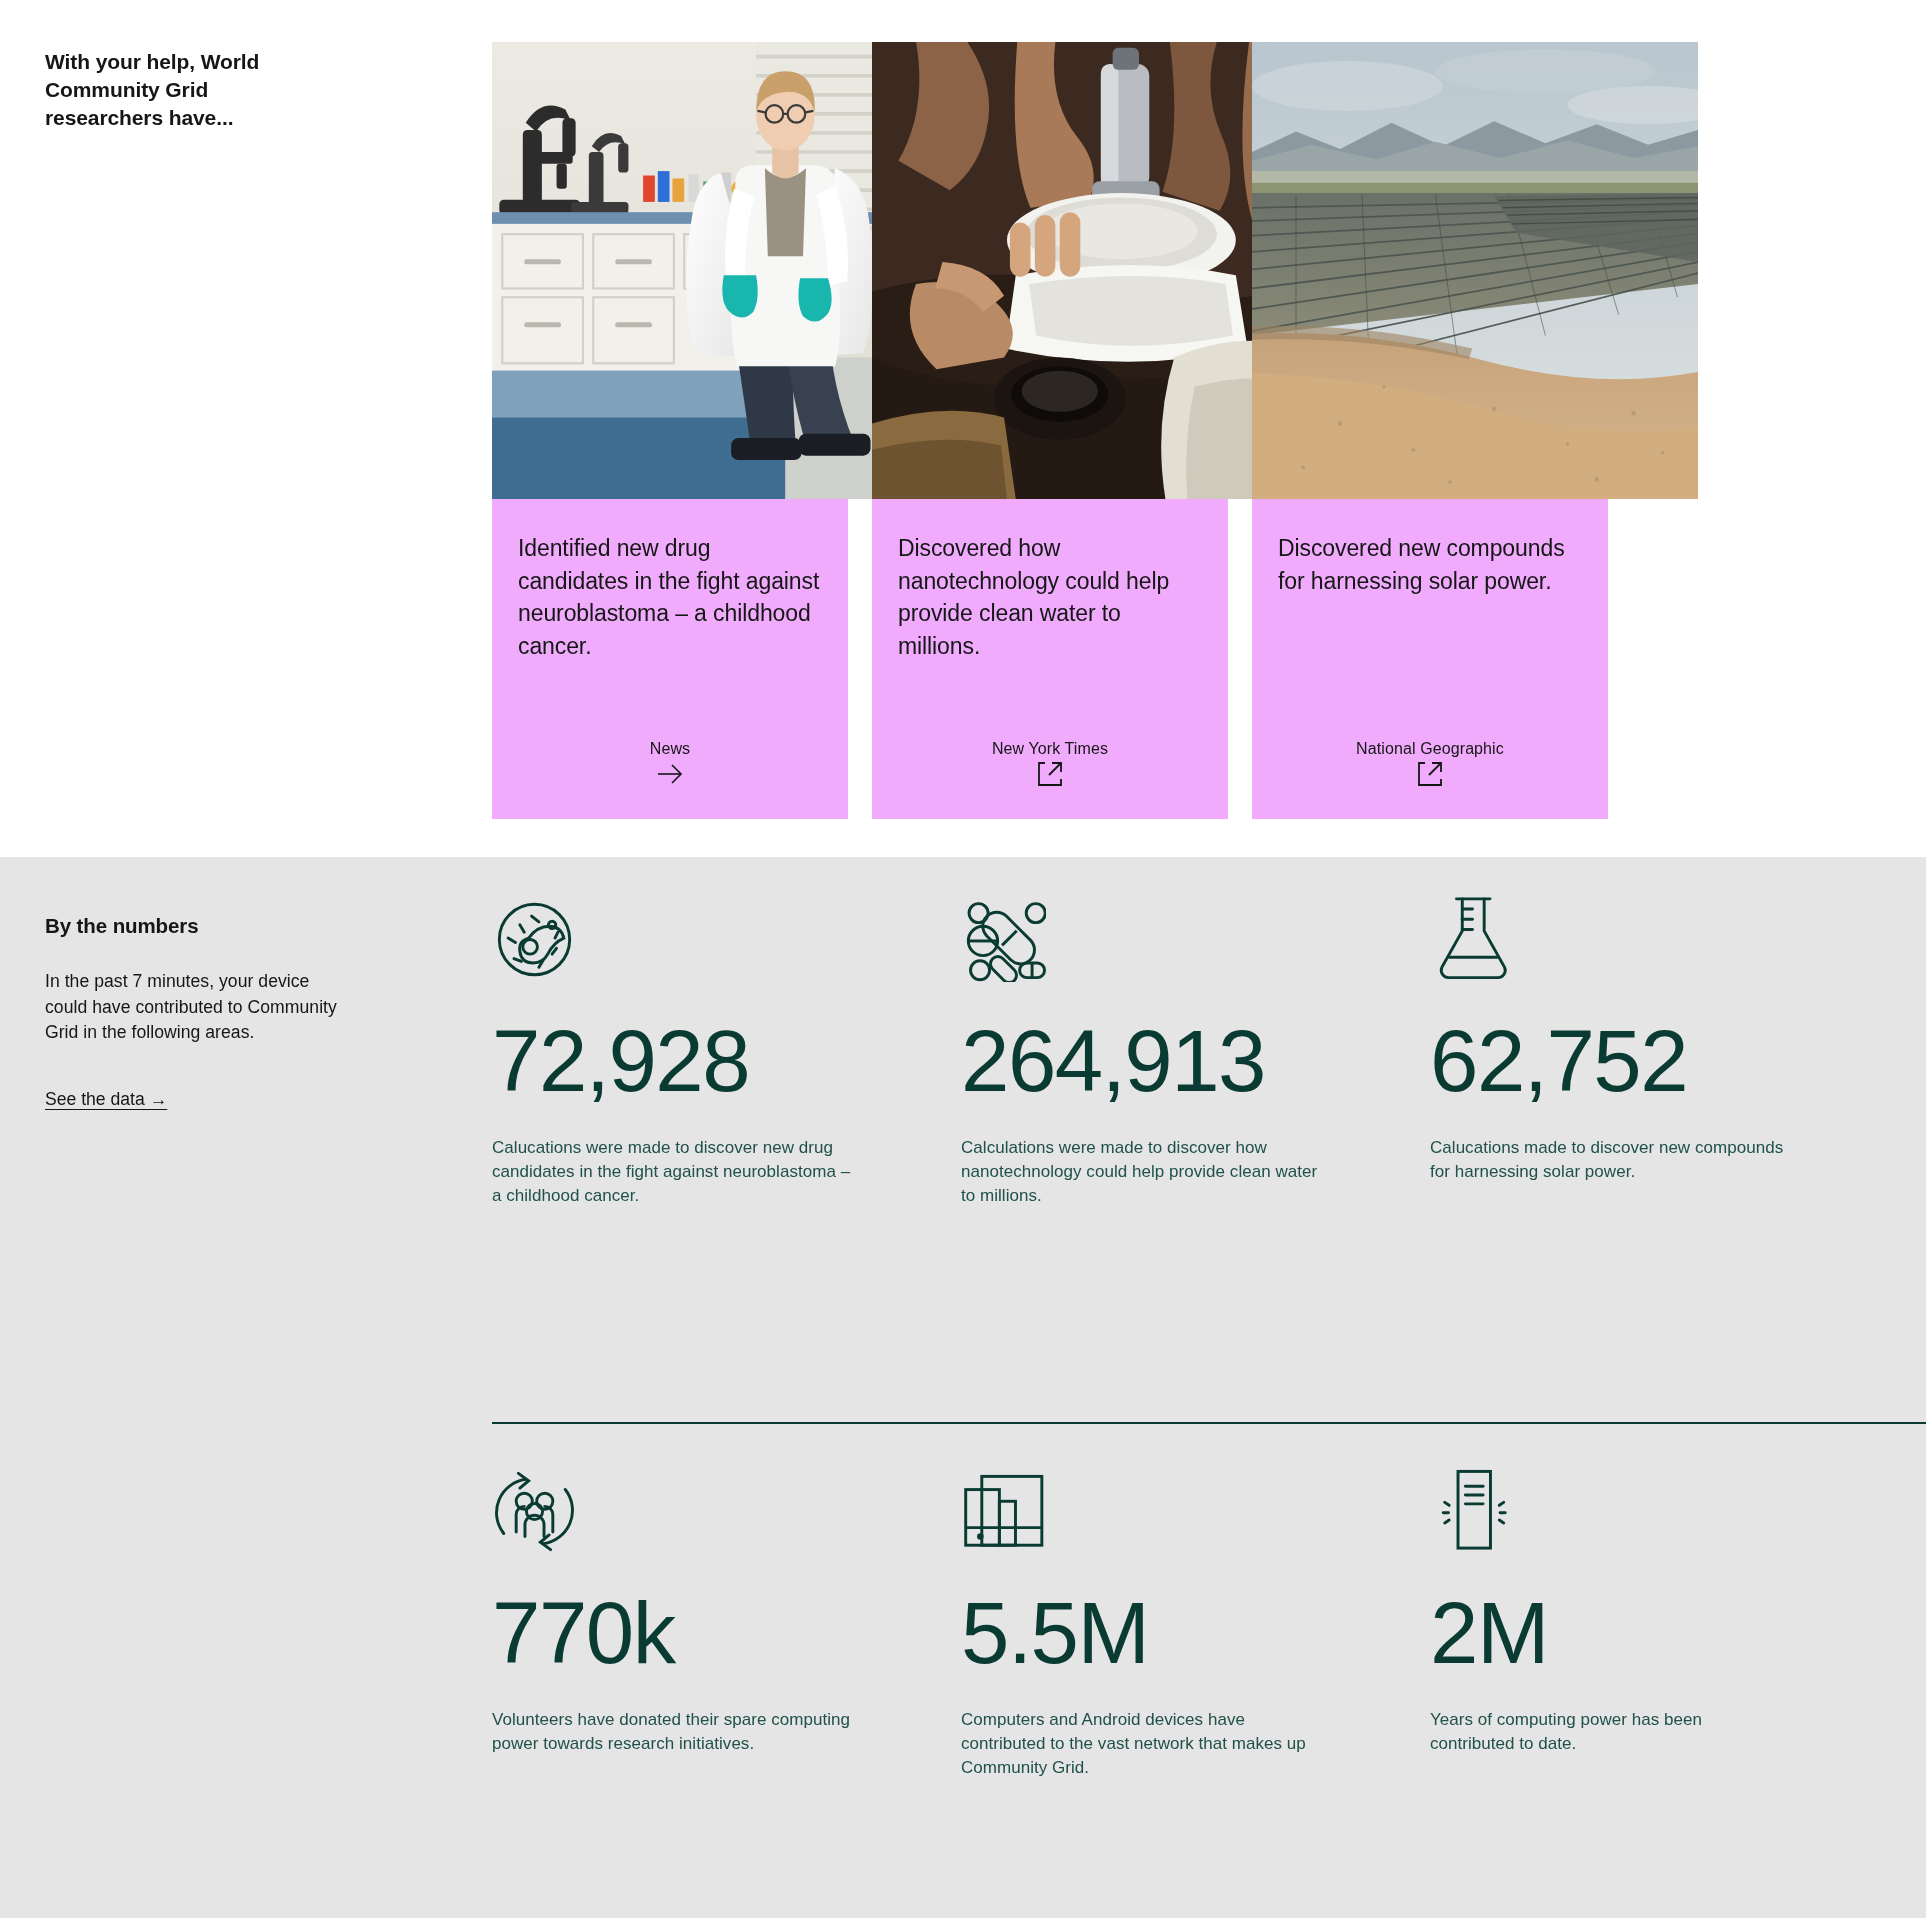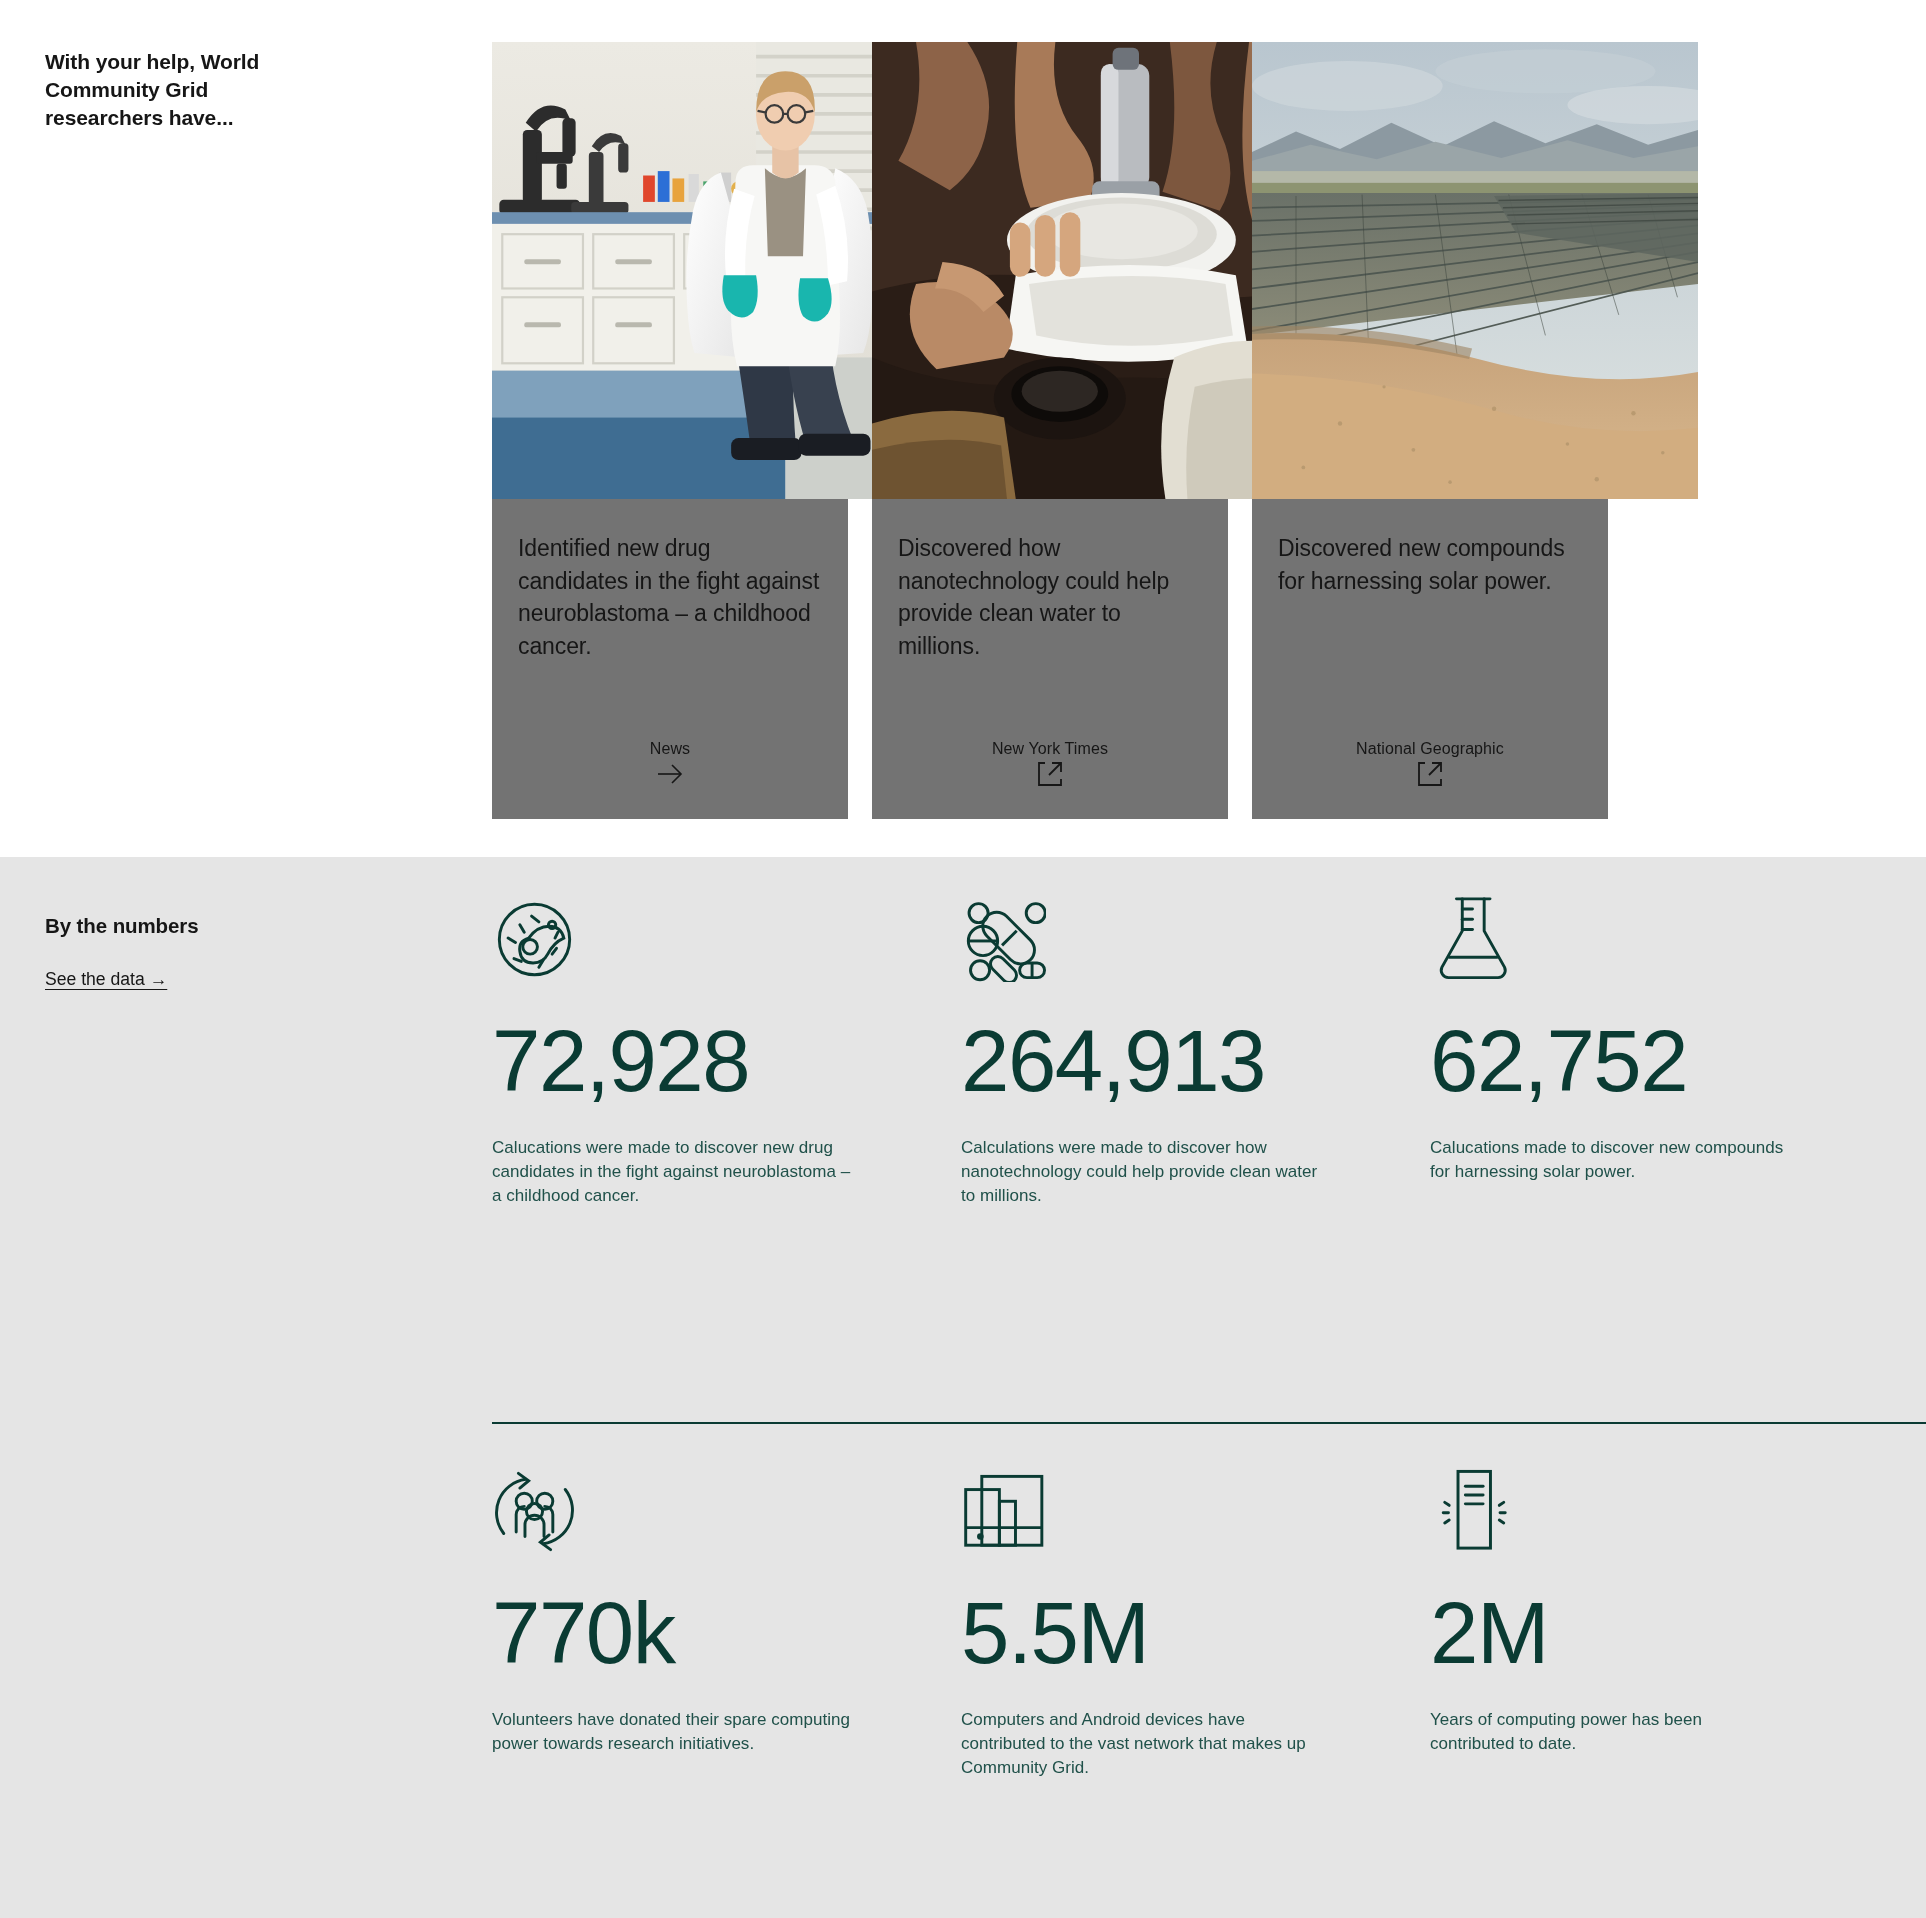--- a/index.html
+++ b/index.html
@@ -33,21 +33,21 @@
 
   .cards-row {
     position: absolute;
     left: 492px;
     top: 42px;
     display: flex;
     gap: 24px;
   }
   .card {
     width: 356px;
-    background: #737373;
+    background: #f0abfc;
     display: flex;
     flex-direction: column;
     justify-content: space-between;
   }
   .card-image {
     width: 446px;
     height: 457px;
     position: relative;
     overflow: hidden;
     background: #c9ccc6;
@@ -458,20 +458,21 @@
       </div>
     </div>
 
   </div>
 </div>
 
 <div class="numbers-section">
 
   <div class="numbers-left">
     <div class="numbers-title">By the numbers</div>
+    <div class="numbers-desc">In the past 7 minutes, your device could have contributed to Community Grid in the following areas.</div>
     <a class="numbers-link">See the data →</a>
   </div>
 
   <div class="stats-grid">
     <div class="stats-row">
 
       <div class="stat-cell">
         <div class="stat-icon">
           <svg width="85" height="85" viewBox="0 0 116 116" fill="none" stroke="#0a3b33" stroke-width="4" stroke-linecap="round" xmlns="http://www.w3.org/2000/svg">
             <circle cx="58" cy="58" r="48"></circle>

